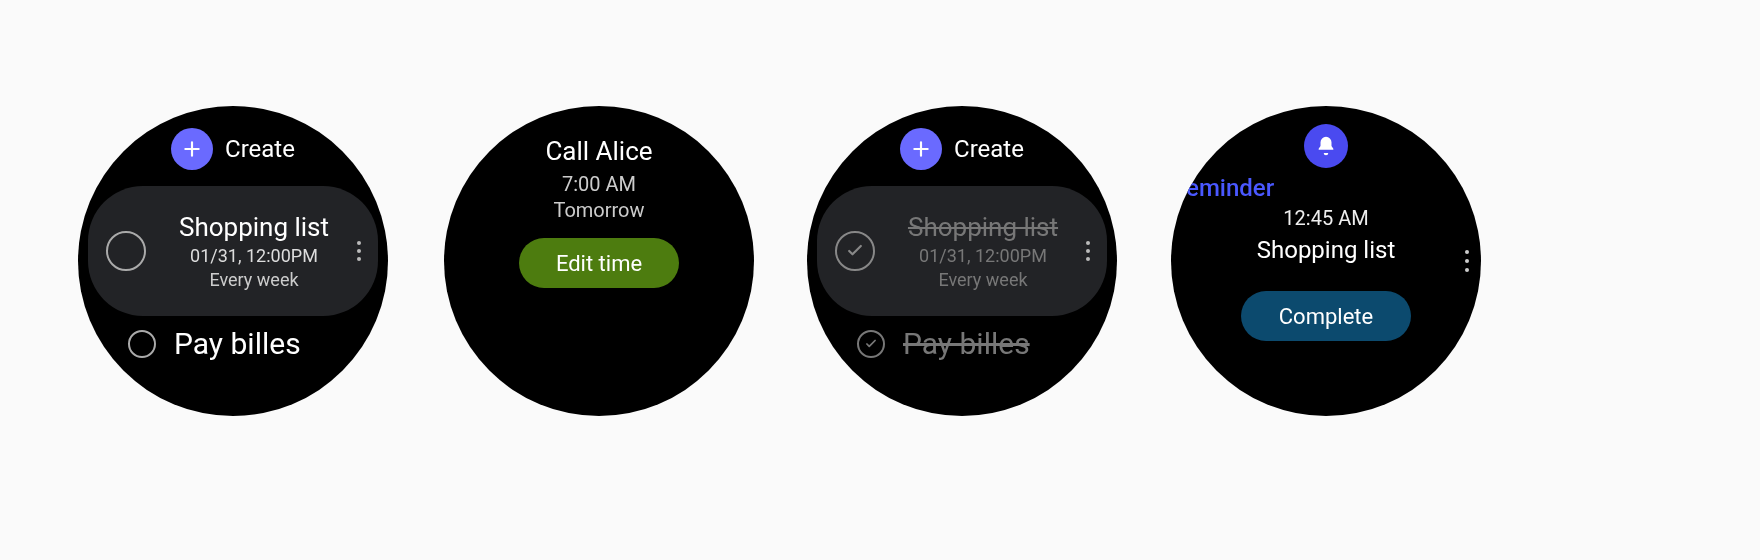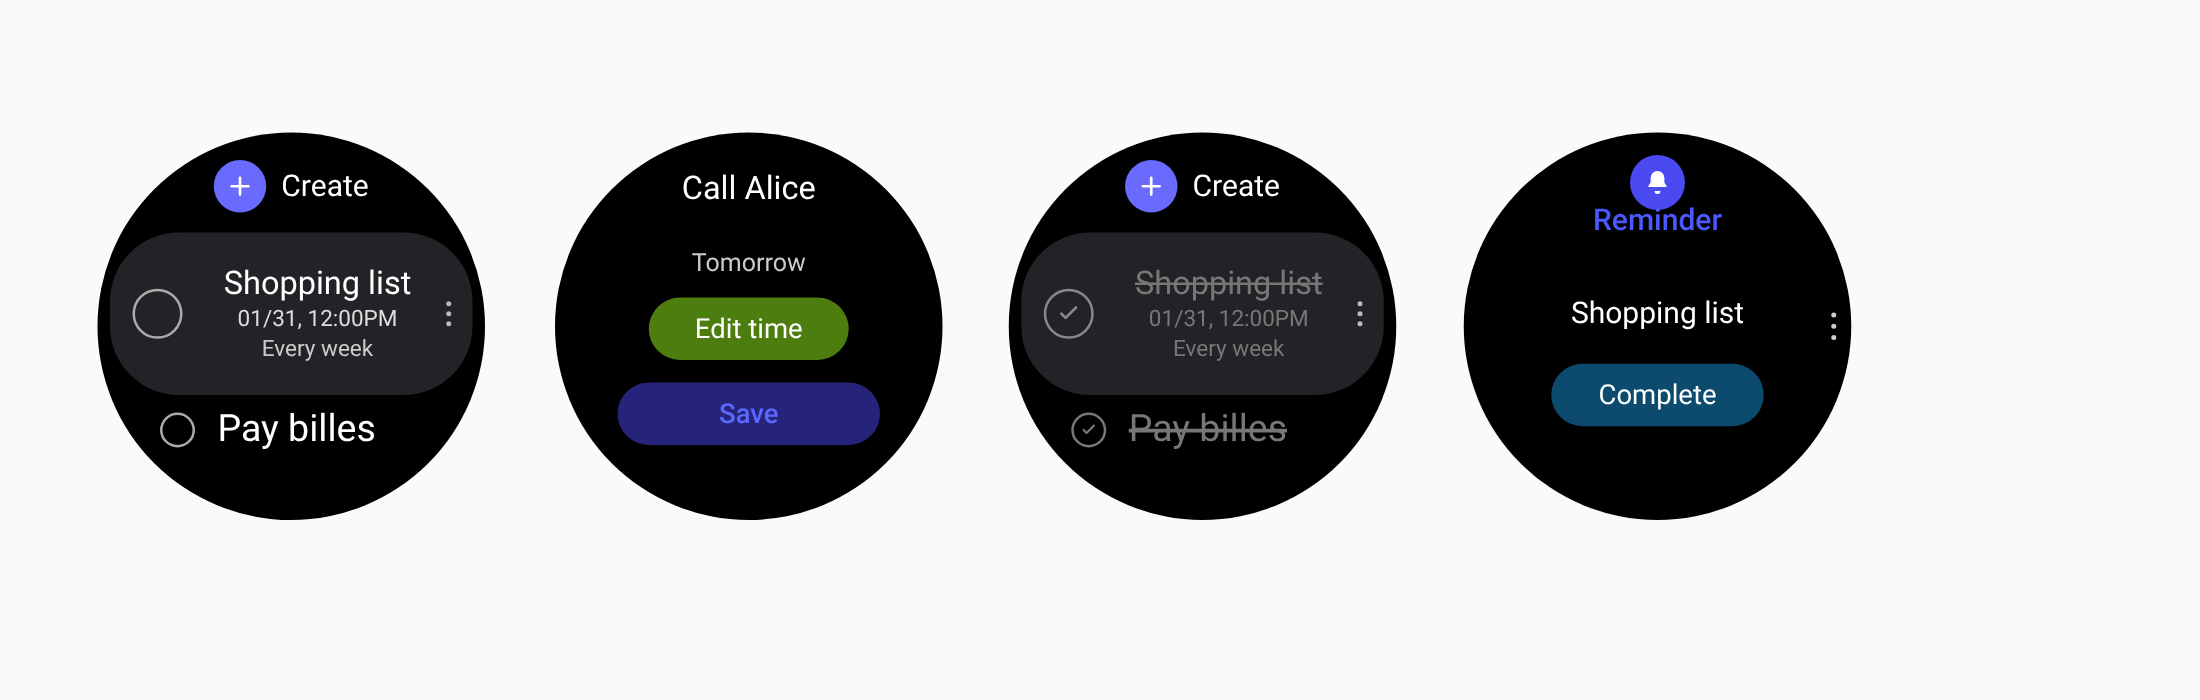--- a/index.html
+++ b/index.html
@@ -123,21 +123,21 @@
   .pill.edit { top:132px; width: 160px; background:#4d7c0f; color:#fff;}
   .pill.save { top:200px; width: 210px; background:#26247a; color:#5b68ff; font-weight:500;}
 
   
   .bell {
     position:absolute; top:18px; left:50%; transform:translateX(-50%);
     width:44px; height:44px; border-radius:50%; background:#4a4af0;
     display:flex; align-items:center; justify-content:center;
   }
   .bell svg { width:22px; height:22px; display:block; }
-  .w4-app  { position:absolute; top:56px;  left:0; right:0; text-align:center; font-size:24px; color:#4a58ff; font-weight:500;}
+  .w4-app  { position:absolute; top:68px;  left:0; right:0; font-size:24px; color:#4a58ff; font-weight:500;}
   .w4-time { position:absolute; top:100px; left:0; right:0; text-align:center; font-size:20px; color:#eee;}
   .w4-title{ position:absolute; top:130px; left:0; right:0; text-align:center; font-size:24px; color:#fff;}
   .pill.complete { top:185px; width:170px; background:#0c4a6e; color:#fff;}
   .w4-dots {
     position:absolute; right:12px; top: 50%; transform: translateY(-50%);
     display:flex; flex-direction:column; gap:5px;
   }
   .w4-dots span{ width:4px;height:4px;border-radius:50%;background:#ccc; }
 </style>
 </head>
@@ -173,23 +173,23 @@
       <div class="row2">
         <div class="mini-check open"></div>
         <span class="label">Pay billes</span>
       </div>
     </div>
   </div>
 
   <div class="watch" style="left:444px; top:106px;">
     <div class="watch-inner">
       <div class="w2-title">Call Alice</div>
+      <div class="w2-time">7:00 AM</div>
       <div class="w2-day">Tomorrow</div>
       <div class="pill edit">Edit time</div>
-      <div class="pill save">Save</div>
     </div>
   </div>
 
   <div class="watch" style="left:807px; top:106px;">
     <div class="watch-inner">
       <div class="create-row">
         <div class="plus-btn">
           <svg viewBox="0 0 24 24">
               <path d="M12 4v16M4 12h16" stroke="#fff" stroke-width="2.6" stroke-linecap="round"></path>
             </svg>
@@ -227,20 +227,21 @@
   </div>
 
   <div class="watch" style="left:1171px; top:106px;">
     <div class="watch-inner">
       <div class="bell">
         <svg viewBox="0 0 24 24">
             <path fill="#fff" d="M12 2a6 6 0 0 0-6 6v4l-2 3v1h16v-1l-2-3V8a6 6 0 0 0-6-6zm0 20a2.5 2.5 0 0 0 2.5-2.5h-5A2.5 2.5 0 0 0 12 22z"></path>
           </svg>
       </div>
       <div class="w4-app">Reminder</div>
+      <div class="w4-time">12:45 AM</div>
       <div class="w4-title">Shopping list</div>
       <div class="pill complete">Complete</div>
       <div class="w4-dots">
           <span></span>
           <span></span>
           <span></span>
         </div>
     </div>
   </div>
 

